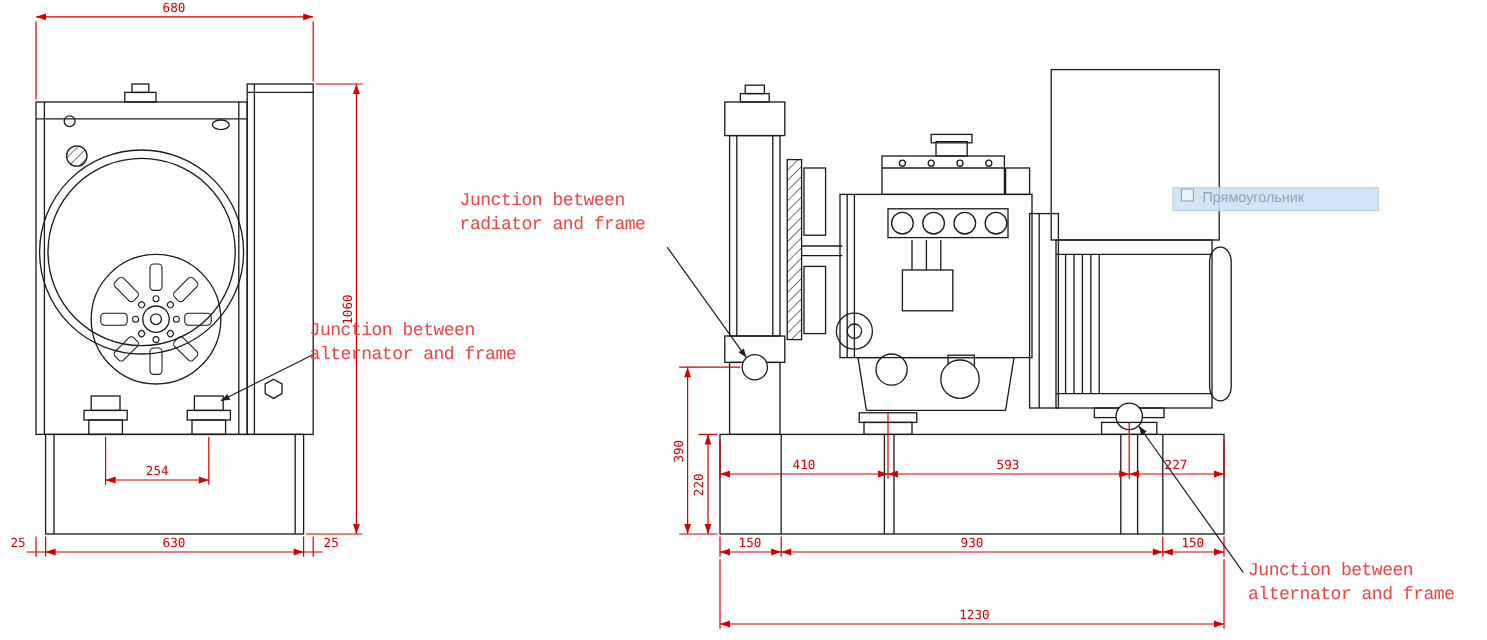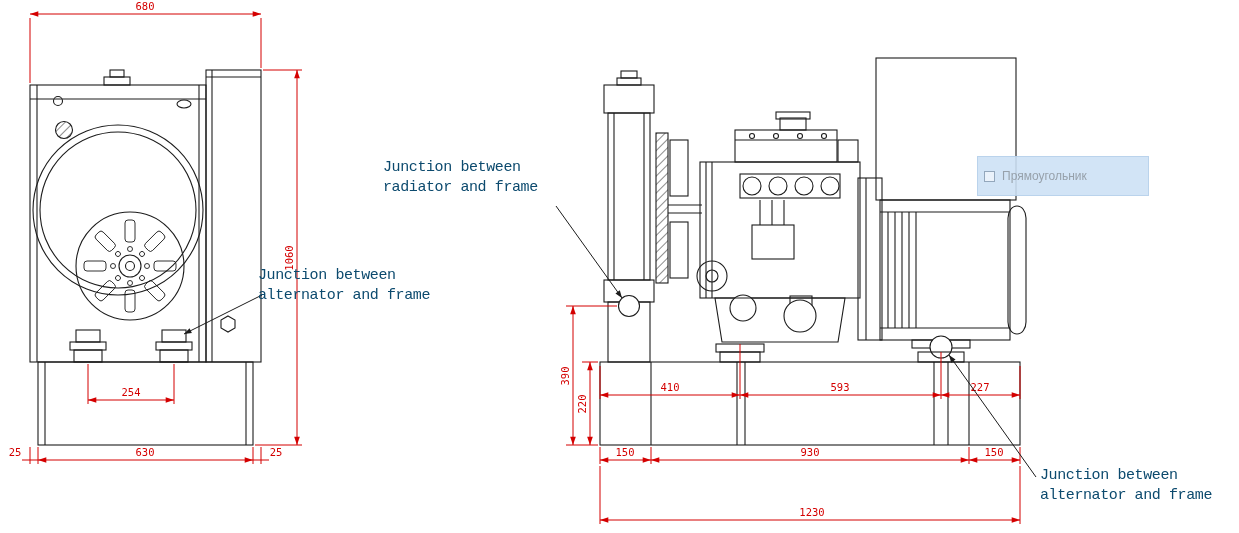--- a/index.html
+++ b/index.html
@@ -1,25 +1,25 @@
 <!DOCTYPE html>
 <html><head>
 <meta charset="utf-8">
 <style>
   html,body{margin:0;padding:0;background:#ffffff;}
   .stage{position:relative;width:1239px;height:533px;background:#ffffff;overflow:hidden;
          font-family:"Liberation Sans",sans-serif;}
   .stage svg{position:absolute;left:0;top:0;}
-  .callout{position:absolute;white-space:pre-line;color:#0c4a6e;
+  .callout{position:absolute;white-space:pre-line;color:#ef4444;
            font-family:"Liberation Mono","DejaVu Sans Mono",monospace;
            font-size:15px;line-height:1.32;letter-spacing:-0.4px;z-index:3;}
   text.dim{fill:#d40000;stroke:none;font-family:"DejaVu Sans Mono",monospace;
            font-size:10.5px;text-anchor:middle;}
-  .tooltip{position:absolute;left:977px;top:156px;height:40px;min-width:172px;
-           display:flex;align-items:center;gap:7px;padding:0 12px 0 6px;
+  .tooltip{position:absolute;left:977px;top:156px;height:20px;min-width:172px;
+           display:flex;gap:7px;padding:0 12px 0 6px;
            background:rgba(204,224,245,0.88);border:1px solid rgba(170,200,230,0.6);
            box-sizing:border-box;z-index:4;}
   .tooltip-icon{display:inline-block;width:11px;height:11px;border:1.5px solid #93a7bc;
            background:#eaf2fb;box-sizing:border-box;}
   .tooltip-label{color:#97a1ab;font-size:12px;font-family:"Liberation Sans",sans-serif;}
 </style>
 </head>
 <body>
 
 <div class="stage">

